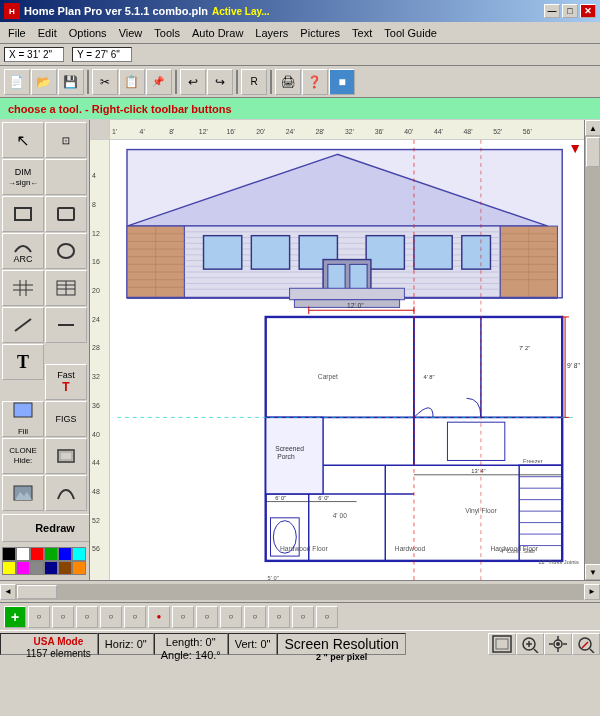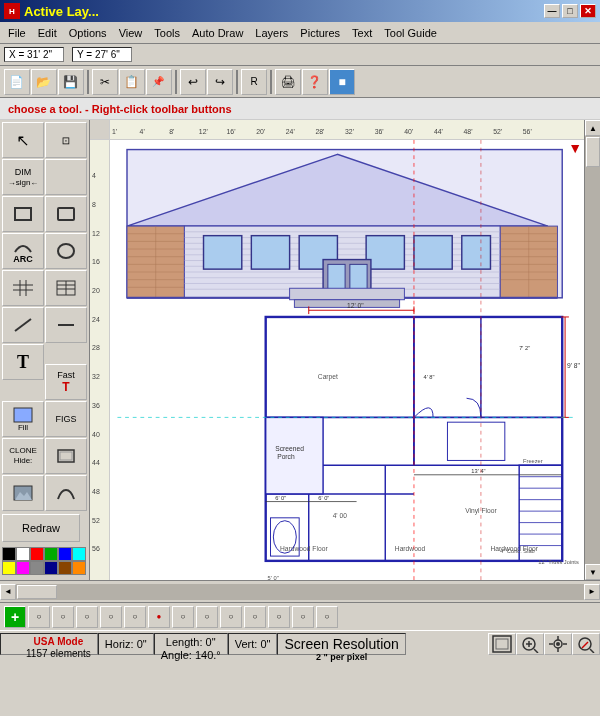--- a/index.html
+++ b/index.html
@@ -65,21 +65,21 @@
       background: #d4d0c8;
       border: 1px outset #fff;
       display: flex; align-items: center; justify-content: center;
       cursor: pointer; font-size: 12px;
     }
     .tb-sep { width: 2px; height: 24px; background: #808080; margin: 0 2px; }
 
     
     #hintbar {
       height: 22px;
-      background: #e5e5e5;
+      background: #86efac;
       display: flex; align-items: center;
       padding: 0 8px;
       border-bottom: 1px solid #ccc;
       font-size: 11px; font-weight: bold; color: #cc0000;
     }
 
     
     #main {
       display: flex;
       height: calc(716px - 22px - 22px - 22px - 32px - 22px - 22px - 28px - 26px);
@@ -98,25 +98,25 @@
     }
     .lt-row { display: flex; gap: 1px; }
     .lt-btn {
       width: 42px; height: 36px;
       background: #d4d0c8;
       border: 1px outset #fff;
       display: flex; flex-direction: column; align-items: center; justify-content: center;
       cursor: pointer; font-size: 10px; text-align: center; overflow: hidden;
     }
     .lt-btn-wide {
-      width: 78px; height: 28px;
+      width: 106px; height: 28px;
       background: #d4d0c8;
       border: 1px outset #fff;
       display: flex; align-items: center; justify-content: center;
-      cursor: pointer; font-size: 11px; font-weight: normal;
+      cursor: pointer; font-size: 11px; font-weight: bold;
     }
     .lt-color-row { display: flex; flex-wrap: wrap; width: 86px; }
     .color-swatch { width: 14px; height: 14px; border: 1px solid #808080; cursor: pointer; }
 
     
     #canvas-area {
       flex: 1;
       background: white;
       position: relative;
       overflow: hidden;
@@ -203,28 +203,29 @@
 
     
     .ruler-h { position: absolute; top: 0; left: 20px; right: 0; height: 20px; background: #f0f0e0; border-bottom: 1px solid #ccc; overflow: hidden; }
     .ruler-v { position: absolute; top: 20px; left: 0; width: 20px; bottom: 0; background: #f0f0e0; border-right: 1px solid #ccc; overflow: hidden; }
     .ruler-corner { position: absolute; top: 0; left: 0; width: 20px; height: 20px; background: #d4d0c8; border-right: 1px solid #ccc; border-bottom: 1px solid #ccc; }
 
     
     #usa-mode { color: #cc0000; font-weight: bold; font-size: 10px; }
     #elements-count { font-size: 10px; }
 
-    .active-lay-label { color: #ffff00; font-size: 13px; font-weight: bold; }
+    .active-lay-label { color: #ffff00; font-size: 10px; font-weight: bold; }
   </style>
 </head>
 <body>
 
 <div id="titlebar">
   <div id="titlebar-left">
     <div class="app-icon">H</div>
+    <span>Home Plan Pro ver 5.1.1    combo.pln</span>
     <span class="active-lay-label">Active Lay...</span>
   </div>
   <div id="titlebar-right">
     <div class="title-btn">—</div>
     <div class="title-btn">□</div>
     <div class="title-btn" style="background:#c00;color:white;">✕</div>
   </div>
 </div>
 
 <div id="menubar">
@@ -292,21 +293,21 @@
         <svg width="20" height="16" viewBox="0 0 20 16">
             <rect x="2" y="2" width="16" height="12" fill="none" stroke="#333" stroke-width="2" rx="1"></rect>
           </svg>
       </div>
     </div>
     <div class="lt-row">
       <div class="lt-btn" style="font-size:10px;">
         <svg width="20" height="16" viewBox="0 0 20 16">
             <path d="M2,14 Q10,2 18,14" fill="none" stroke="#333" stroke-width="2"></path>
           </svg>
-        <span style="font-size:9px;font-weight:bold;">ARC</span>
+        <span style="font-size:9px;">ARC</span>
       </div>
       <div class="lt-btn">
         <svg width="20" height="16" viewBox="0 0 20 16">
             <ellipse cx="10" cy="8" rx="8" ry="7" fill="none" stroke="#333" stroke-width="2"></ellipse>
           </svg>
       </div>
     </div>
     <div class="lt-row">
       <div class="lt-btn">
         <svg width="20" height="16" viewBox="0 0 20 16">
@@ -338,21 +339,21 @@
       </div>
     </div>
     <div class="lt-row">
       <div class="lt-btn" style="font-size:18px; font-weight:bold; font-family:serif;">T</div>
       <div class="lt-btn" style="font-size:9px;margin-top:20px;">
         <span style="font-size:9px;">Fast</span>
         <span style="font-size:12px; font-weight:bold; color:#cc0000;">T</span>
       </div>
     </div>
     <div class="lt-row">
-      <div class="lt-btn" style="font-size:9px;">
+      <div class="lt-btn" style="font-size:9px;justify-content:space-between;">
         <svg width="20" height="16" viewBox="0 0 20 16">
             <rect x="1" y="1" width="18" height="14" fill="#88aaff" stroke="#333" stroke-width="1"></rect>
           </svg>
         <span style="font-size:8px;">Fill</span>
       </div>
       <div class="lt-btn" style="font-size:9px;">
         <span>FIGS</span>
       </div>
     </div>
     <div class="lt-row">

